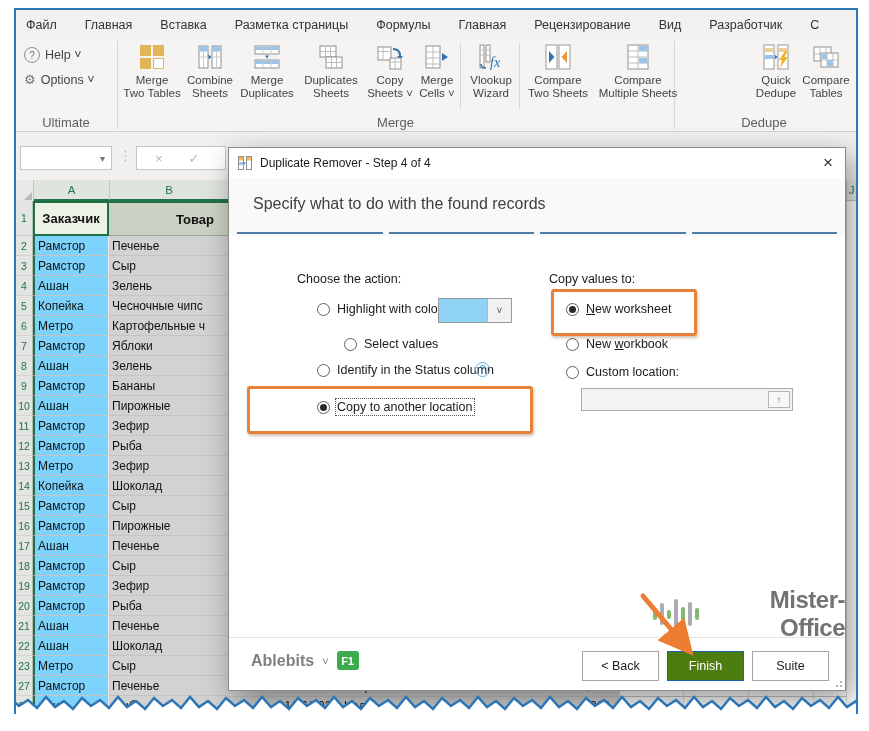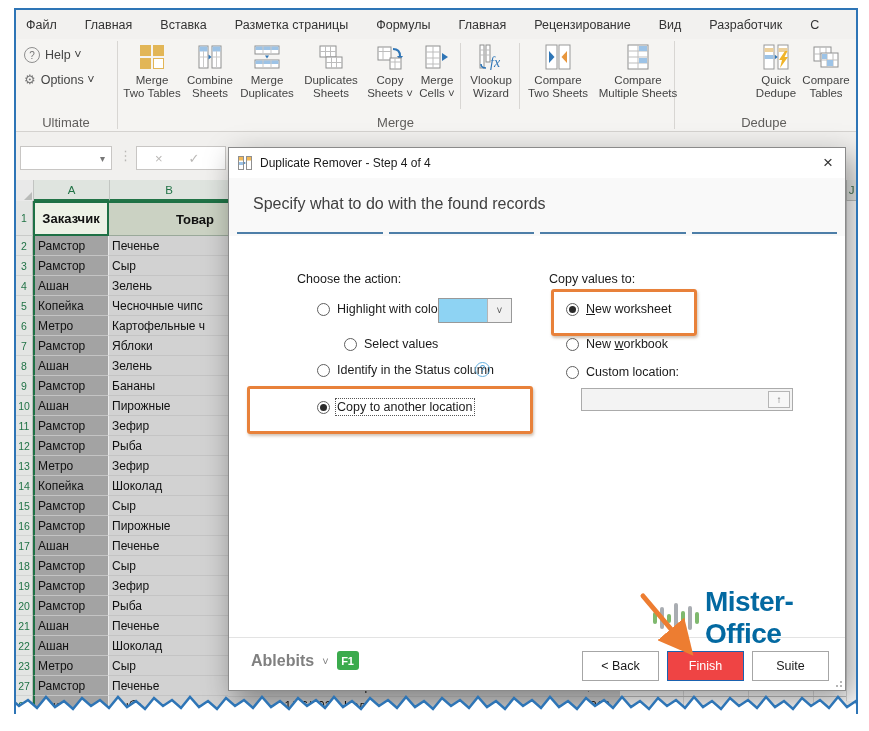--- a/index.html
+++ b/index.html
@@ -28,21 +28,21 @@
   .corner{width:17px;height:21px;background:#e9e9e9;border-right:1px solid #c2c4c2;border-bottom:1px solid #c2c4c2;position:relative;}
   .corner:after{content:"";position:absolute;right:1px;bottom:1px;border-style:solid;border-width:0 0 8px 8px;border-color:transparent transparent #b9bbb9 transparent;}
   .ch{height:21px;background:#dfe4df;color:#217346;border-right:1px solid #c2c6c2;border-bottom:2px solid #217346;font-size:11.5px;display:flex;align-items:center;justify-content:center;box-sizing:border-box;}
   .hrow{position:absolute;left:0;top:191px;height:35px;display:flex;}
   .rh1{width:17px;background:#e3e5e3;color:#217346;font-size:10.5px;display:flex;align-items:center;justify-content:center;border-right:1px solid #b9bbb9;border-bottom:1px solid #c9cbc9;box-sizing:border-box;}
   .a1{width:76px;background:#edf2e6;border:2px solid #1e7145;font-weight:bold;font-size:13px;color:#111;display:flex;align-items:center;justify-content:center;box-sizing:border-box;}
   .b1{width:119px;background:#cbd2c3;border-top:2px solid #1e7145;border-bottom:1px solid #9aa99a;font-weight:bold;font-size:13px;color:#111;display:flex;align-items:center;justify-content:flex-end;padding-right:14px;box-sizing:border-box;}
   .srows{position:absolute;left:0;top:226px;}
   .srow{display:flex;height:20px;}
   .rh{width:17px;background:#e3e5e3;color:#217346;font-size:10.5px;display:flex;align-items:center;justify-content:center;border-right:1px solid #b9bbb9;border-bottom:1px solid #d2d4d2;box-sizing:border-box;}
-  .ca{width:76px;background:#a3a3a3;border-left:2px solid #1e7145;border-right:1px solid #e9e9e9;border-bottom:1px solid #c4c4c4;font-size:12px;color:#111;display:flex;align-items:center;padding-left:3px;box-sizing:border-box;}
+  .ca{width:76px;background:#7dd3fc;border-left:2px solid #1e7145;border-right:1px solid #e9e9e9;border-bottom:1px solid #c4c4c4;font-size:12px;color:#111;display:flex;align-items:center;padding-left:3px;box-sizing:border-box;}
   .cb{width:119px;background:#d2d2d2;border-bottom:1px solid #c4c4c4;font-size:12px;color:#111;display:flex;align-items:center;padding-left:3px;box-sizing:border-box;white-space:nowrap;overflow:hidden;}
   .jcol{position:absolute;left:830px;top:170px;width:10px;}
   .jh{height:21px;background:#e9ece9;color:#3e6e4e;font-size:11.5px;display:flex;align-items:center;justify-content:center;border-bottom:1px solid #c2c4c2;border-left:1px solid #c2c4c2;box-sizing:border-box;}
   .jbody{height:500px;background:#fff;border-left:1px solid #d8d8d8;}
   
   .understrip{position:absolute;left:212px;top:666px;width:618px;height:40px;z-index:1;}
   .ugray{position:absolute;left:0;top:0;width:392px;height:40px;background:#d2d2d2;}
   .uwhite{position:absolute;left:392px;top:0;width:226px;height:40px;background:#fff;}
   .uline{position:absolute;left:0;top:20px;width:100%;height:1px;background:#c4c4c4;}
   .uv{position:absolute;top:0;width:1px;height:40px;background:#e0e0e0;}
@@ -66,28 +66,28 @@
   .colorpick{position:absolute;left:209px;top:150px;width:74px;height:25px;border:1px solid #999;display:flex;box-sizing:border-box;}
   .swatch{width:48px;background:#8ed3f3;border-right:1px solid #b5b5b5;}
   .cpcaret{flex:1;background:#f1f1f1;display:flex;align-items:center;justify-content:center;font-size:10px;color:#555;}
   .helpc{position:absolute;left:246px;top:214px;width:15px;height:15px;border:1.5px solid #66b1e0;border-radius:50%;color:#4d9fd6;font-size:10px;display:flex;align-items:center;justify-content:center;box-sizing:border-box;}
   .custinput{position:absolute;left:352px;top:240px;width:212px;height:23px;background:#f3f3f3;border:1px solid #ababab;box-sizing:border-box;}
   .pickbtn{position:absolute;right:2px;top:2px;width:22px;height:17px;background:#f7f7f7;border:1px solid #b5b5b5;font-size:10px;color:#666;display:flex;align-items:center;justify-content:center;box-sizing:border-box;}
   .dfootsep{position:absolute;left:0;top:489px;width:100%;height:1px;background:#e3e3e3;}
   .brand{position:absolute;left:22px;top:503px;font-size:16px;font-weight:bold;color:#808080;display:flex;align-items:center;gap:8px;}
   .f1badge{width:22px;height:19px;background:#3bab4d;border-radius:3px;color:#fff;font-size:11px;font-weight:bold;display:flex;align-items:center;justify-content:center;}
   .dbtn{position:absolute;top:503px;width:77px;height:30px;background:#fff;border:1px solid #a6a6a6;font-size:12.5px;color:#1a1a1a;display:flex;align-items:center;justify-content:center;box-sizing:border-box;}
-  .dbtn.primary{background:#ef4444;border-color:#1a62b0;color:#fff;}
+  .dbtn.primary{background:#4d7c0f;border-color:#1a62b0;color:#fff;}
   .grip{position:absolute;right:3px;bottom:3px;width:10px;height:10px;}
   .grip i{position:absolute;width:2px;height:2px;background:#b5b5b5;}
   
   .wmark{position:absolute;left:424px;top:438px;display:flex;align-items:center;gap:6px;z-index:6;}
   .eq{display:flex;align-items:center;gap:3px;height:44px;}
   .eq i{display:block;width:4px;border-radius:2px;}
-  .wtext{font-size:28px;font-weight:bold;color:#0369a1;letter-spacing:-0.5px;}
+  .wtext{font-size:24px;font-weight:bold;color:#737373;letter-spacing:-0.5px;text-align:right;}
   .arrow{position:absolute;left:404px;top:438px;z-index:8;pointer-events:none;}
   .torn{position:absolute;left:0;top:658px;width:840px;height:56px;z-index:9;pointer-events:none;}
 </style>
 </head>
 <body>
 
 <div class="page">
   <div class="frame">
 
     <div class="tabs">

